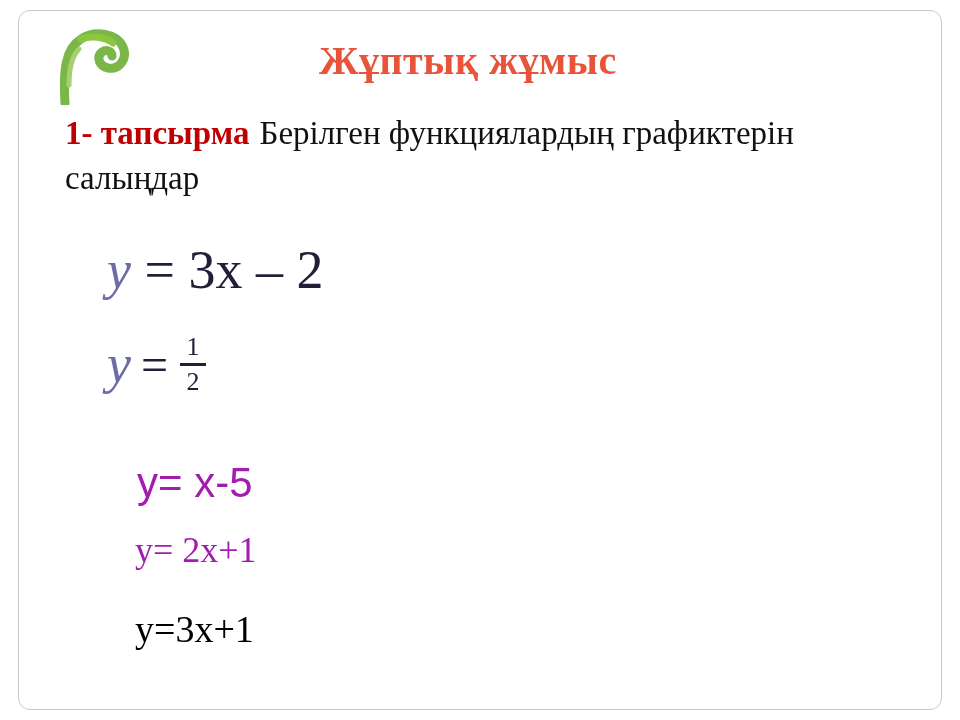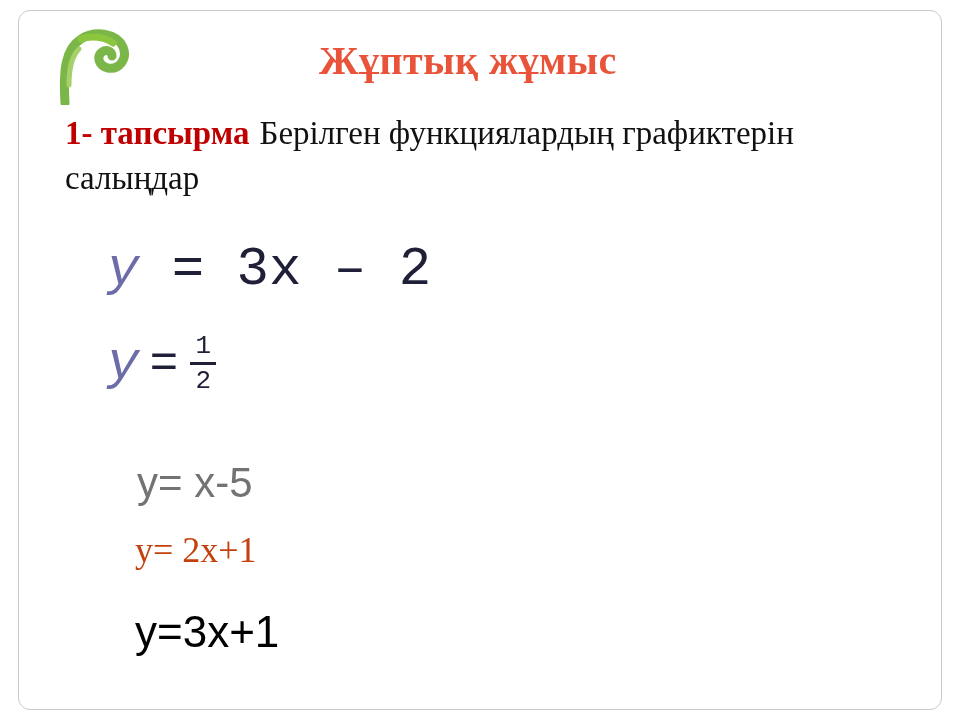--- a/index.html
+++ b/index.html
@@ -57,21 +57,21 @@
     line-height: 1.35;
   }
   .task-label {
     color: #c00000;
     font-weight: bold;
     margin-right: 10px;
   }
 
   .eq-img {
     position: absolute;
-    font-family: Liberation Mono, monospace;
+    font-family: Liberation Serif, serif;
     color: #1f1f38;
     white-space: nowrap;
   }
   .eq1 {
     left: 88px;
     top: 228px;
     font-size: 54px;
   }
   .eq1 .v-y { color: #6c6ca8; font-style: italic; }
 
@@ -101,38 +101,38 @@
     margin: 2px 0;
   }
   .frac .den { padding-top: 1px; }
 
   .eq3 {
     position: absolute;
     left: 118px;
     top: 448px;
     font-family: "Liberation Sans", sans-serif;
     font-size: 42px;
-    color: #737373;
+    color: #a21caf;
     white-space: nowrap;
   }
   .eq4 {
     position: absolute;
     left: 116px;
     top: 518px;
     font-family: "Liberation Serif", serif;
     font-size: 36px;
-    color: #c2410c;
+    color: #a21caf;
     white-space: nowrap;
   }
   .eq5 {
     position: absolute;
     left: 116px;
     top: 596px;
-    font-family: Liberation Sans, sans-serif;
-    font-size: 44px;
+    font-family: Liberation Serif, serif;
+    font-size: 38px;
     color: #000000;
     white-space: nowrap;
   }
 </style>
 </head>
 <body>
 
 <div class="slide">
 
   <div class="ornament">

